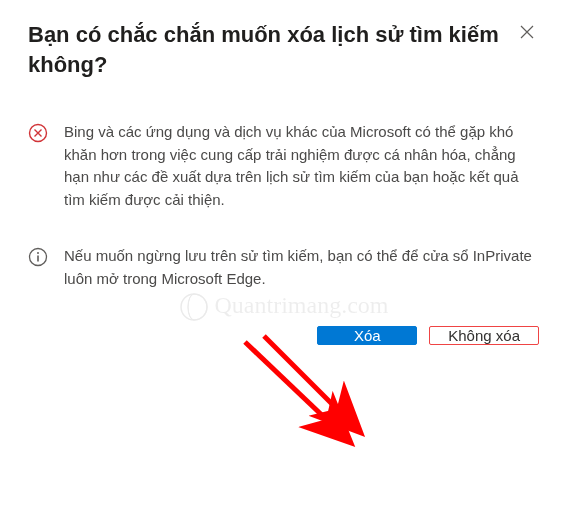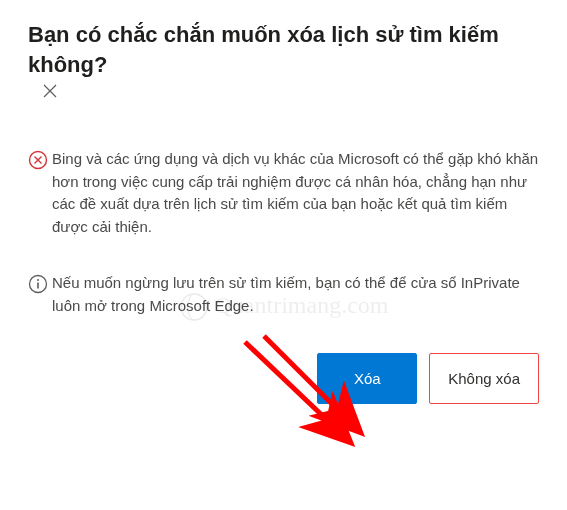--- a/index.html
+++ b/index.html
@@ -13,21 +13,20 @@
       color: #323130;
       position: relative;
     }
     .dialog {
       padding: 20px 28px;
     }
     .header {
       display: flex;
       justify-content: space-between;
       align-items: flex-start;
-      flex-direction: column;
     }
     .title {
       font-size: 22px;
       font-weight: 600;
       line-height: 1.35;
       margin: 0;
       flex: 1;
       color: #201f1e;
     }
     .close-btn {
@@ -45,21 +44,21 @@
       width: 16px;
       height: 16px;
     }
     .body {
       margin-top: 42px;
     }
     .row {
       display: flex;
       align-items: flex-start;
       margin-bottom: 34px;
-      gap: 4px;
+      gap: 16px;
     }
     .row .icon {
       flex-shrink: 0;
       width: 20px;
       height: 20px;
       margin-top: 2px;
       display: flex;
       align-items: center;
       justify-content: center;
     }
@@ -73,21 +72,21 @@
       color: #4b4a49;
     }
     .footer {
       display: flex;
       justify-content: flex-end;
       gap: 12px;
       margin-top: 36px;
     }
     .btn {
       min-width: 100px;
-      padding: 16px 18px;
+      padding: 0 18px;
       font-size: 15px;
       border-radius: 2px;
       cursor: pointer;
       font-family: inherit;
     }
     .btn-primary {
       background: #0078d4;
       color: #ffffff;
       border: 1px solid #0078d4;
     }

